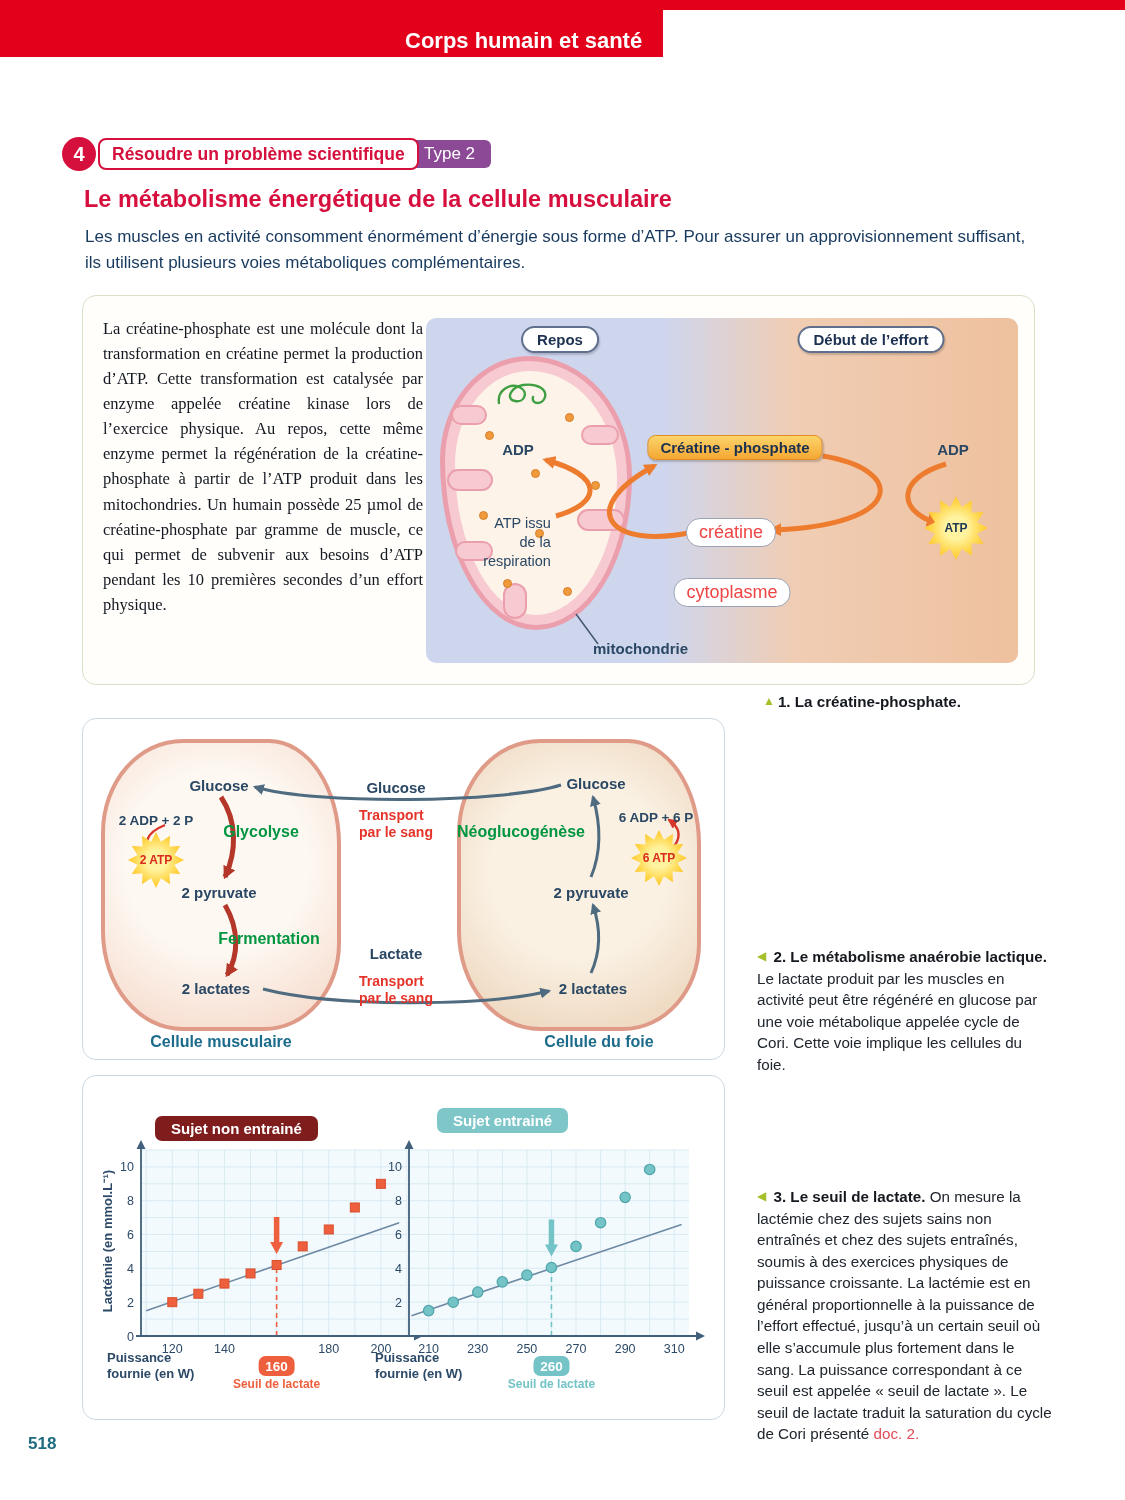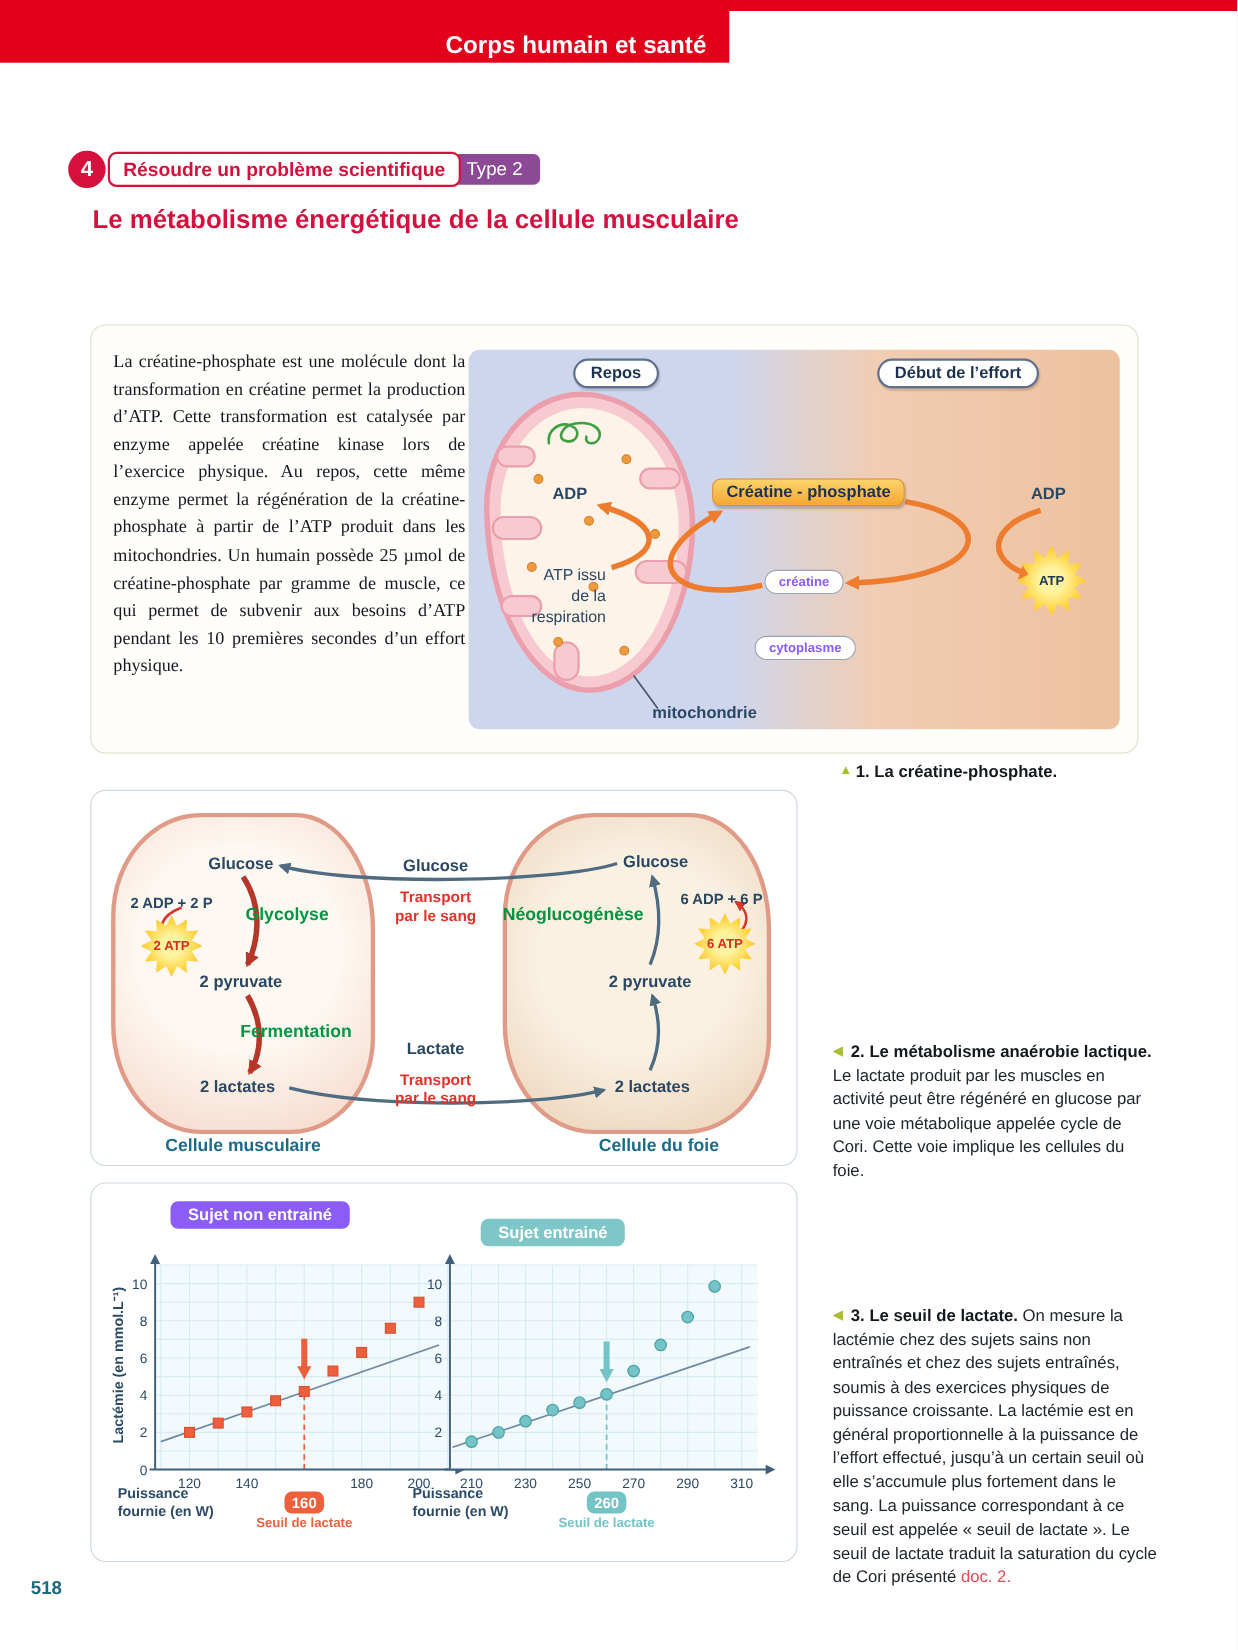--- a/index.html
+++ b/index.html
@@ -35,33 +35,33 @@
   .d2,.d3{border-color:#ccd8e2;background:#fff}
   .d2{left:82px;top:718px;width:643px;height:342px}
   .d3{left:82px;top:1075px;width:643px;height:345px}
 
   
   .lbl{position:absolute;white-space:nowrap}
   .ctr{transform:translateX(-50%)}
   .mol{font-weight:bold;font-size:15px;color:#2a4763}
   .mol-sm{font-weight:bold;font-size:13.5px;color:#2a4763}
   .pathway{font-weight:bold;font-size:16px;color:var(--green,#009540)}
-  .transport{font-weight:bold;font-size:14px;color:var(--transport-red,#e5332a);white-space:pre-line;text-align:center;line-height:1.18}
+  .transport{font-weight:bold;font-size:14px;color:var(--transport-red,#e5332a);white-space:pre-line;text-align:left;line-height:1.18}
   .cell-title{font-weight:bold;font-size:16px;color:var(--cell-title,#1b6b8b)}
 
   
   .d1-text{position:absolute;left:20px;top:20px;width:320px;font-family:"Liberation Serif",serif;
     font-size:16.5px;line-height:1.52;color:#141821;text-align:justify}
   .d1-diagram{position:absolute;left:343px;top:22px;width:592px;height:345px;border-radius:10px;overflow:hidden;
     background:linear-gradient(90deg,#ced6ee 0%,#ced6ee 40%,#f0cdb4 62%,#eec19e 100%)}
   .state-btn{background:#fff;border:2px solid #5f6f8d;border-radius:15px;padding:3px 14px;
     font-weight:bold;font-size:15px;color:#1c3050;box-shadow:1px 2px 2px rgba(0,0,0,.18)}
   .cp-btn{background:linear-gradient(#fcd46a,#f5a733);border:1.5px solid #e08d23;border-radius:8px;padding:3px 12px;
     font-weight:bold;font-size:15px;color:#1c3050;box-shadow:1px 2px 2px rgba(0,0,0,.2)}
-  .pill{background:#fff;border:1.5px solid #9aa3b5;border-radius:14px;padding:3px 12px;font-weight:bold;font-size:12px;color:#8b5cf6}
+  .pill{background:#fff;border:1.5px solid #9aa3b5;border-radius:14px;padding:3px 12px;font-weight:normal;font-size:18px;color:#ef4444}
   .atp-issu{white-space:pre-line;text-align:right;font-size:14.5px;line-height:1.3;font-weight:normal;color:#2a4763}
   .d1-arrows,.d2-arrows{position:absolute;left:0;top:0}
   .or{stroke:var(--orange,#ee7c2e);stroke-width:5;fill:none;marker-end:url(#m-or)}
   .mito{position:absolute;left:14px;top:38px;width:192px;height:274px;background:#f7cad1;border:5px solid #eb9fac;
     border-radius:46% 54% 50% 50%/38% 44% 56% 62%}
   .mito-inner{position:absolute;inset:10px;background:#fdf3e9;border-radius:46% 54% 50% 50%/38% 44% 56% 62%}
   .crista{position:absolute;background:#f7cad1;border:2px solid #eb9fac;border-radius:12px}
   .dot{position:absolute;width:9px;height:9px;border-radius:50%;background:#f09a3e;border:1px solid #d87f26}
   .dna{position:absolute;left:50px;top:18px}
 
@@ -75,21 +75,21 @@
   
   .cell{position:absolute;border:4px solid #e09b88;border-radius:34% 30% 32% 34%/32% 36% 30% 34%}
   .cell-m{left:18px;top:20px;width:240px;height:292px;background:radial-gradient(circle at 48% 42%,#fdf8f2 45%,#f6d8c9 95%)}
   .cell-f{left:374px;top:20px;width:244px;height:292px;background:radial-gradient(circle at 50% 45%,#faf1e3 45%,#ecd3b9 95%)}
   .sl{stroke:#4f6b80;stroke-width:3;fill:none;marker-end:url(#m-sl)}
   .dr{stroke:var(--dark-red,#b5372a);stroke-width:5;fill:none;marker-end:url(#m-dr)}
   .rd{stroke:#d6362b;stroke-width:2.4;fill:none;marker-end:url(#m-rd)}
 
   
   .subject-badge{position:absolute;color:#fff;font-weight:bold;font-size:15px;padding:4px 16px;border-radius:7px;white-space:nowrap}
-  .sb1{left:72px;top:16px;background:#8b5cf6}
+  .sb1{left:72px;top:40px;background:#7f1d1d}
   .sb2{left:354px;top:32px;background:#7fc6c9}
   .chart{position:absolute;overflow:visible}
   .ch1{left:20px;top:64px}
   .ch2{left:288px;top:64px}
   .ylab{position:absolute;left:-76px;top:156px;width:200px;text-align:center;font-weight:bold;font-size:13px;
     color:#2c4a68;transform:rotate(-90deg)}
   .tick{font-size:12.5px;fill:#2c4a68;font-family:"Liberation Sans",sans-serif}
   .badge-t{fill:#fff;font-weight:bold;font-size:13.5px;font-family:"Liberation Sans",sans-serif}
   .seuil-t{font-weight:bold;font-size:12px;font-family:"Liberation Sans",sans-serif}
   .xlab{font-weight:bold;font-size:13px;fill:#2c4a68;font-family:"Liberation Sans",sans-serif}
@@ -110,20 +110,22 @@
 <div class="page">
 
   <div class="top-strip"></div>
   <div class="top-band"></div>
   <span class="theme lbl">Corps humain et santé</span>
 
   <div class="ex-num">4</div>
   <div class="ex-skill">Résoudre un problème scientifique</div>
   <div class="ex-type">Type 2</div>
   <h1 class="main-title">Le métabolisme énergétique de la cellule musculaire</h1>
+  <p class="intro">Les muscles en activité consomment énormément d’énergie sous forme d’ATP. Pour assurer un approvisionnement suffisant,
+ ils utilisent plusieurs voies métaboliques complémentaires.</p>
 
   <section class="doc d1">
     <p class="d1-text">La créatine-phosphate est une molécule dont la transformation en créatine permet la production d’ATP. Cette transformation est catalysée par enzyme appelée créatine kinase lors de l’exercice physique. Au repos, cette même enzyme permet la régénération de la créatine-phosphate à partir de l’ATP produit dans les mitochondries. Un humain possède 25 µmol de créatine-phosphate par gramme de muscle, ce qui permet de subvenir aux besoins d’ATP pendant les 10 premières secondes d’un effort physique.</p>
 
     <div class="d1-diagram">
 
       <div class="mito">
         <div class="mito-inner"></div>
         <div class="crista" style="left:6px;top:44px;width:36px;height:20px"></div>
         <div class="crista" style="left:2px;top:108px;width:46px;height:22px"></div>

